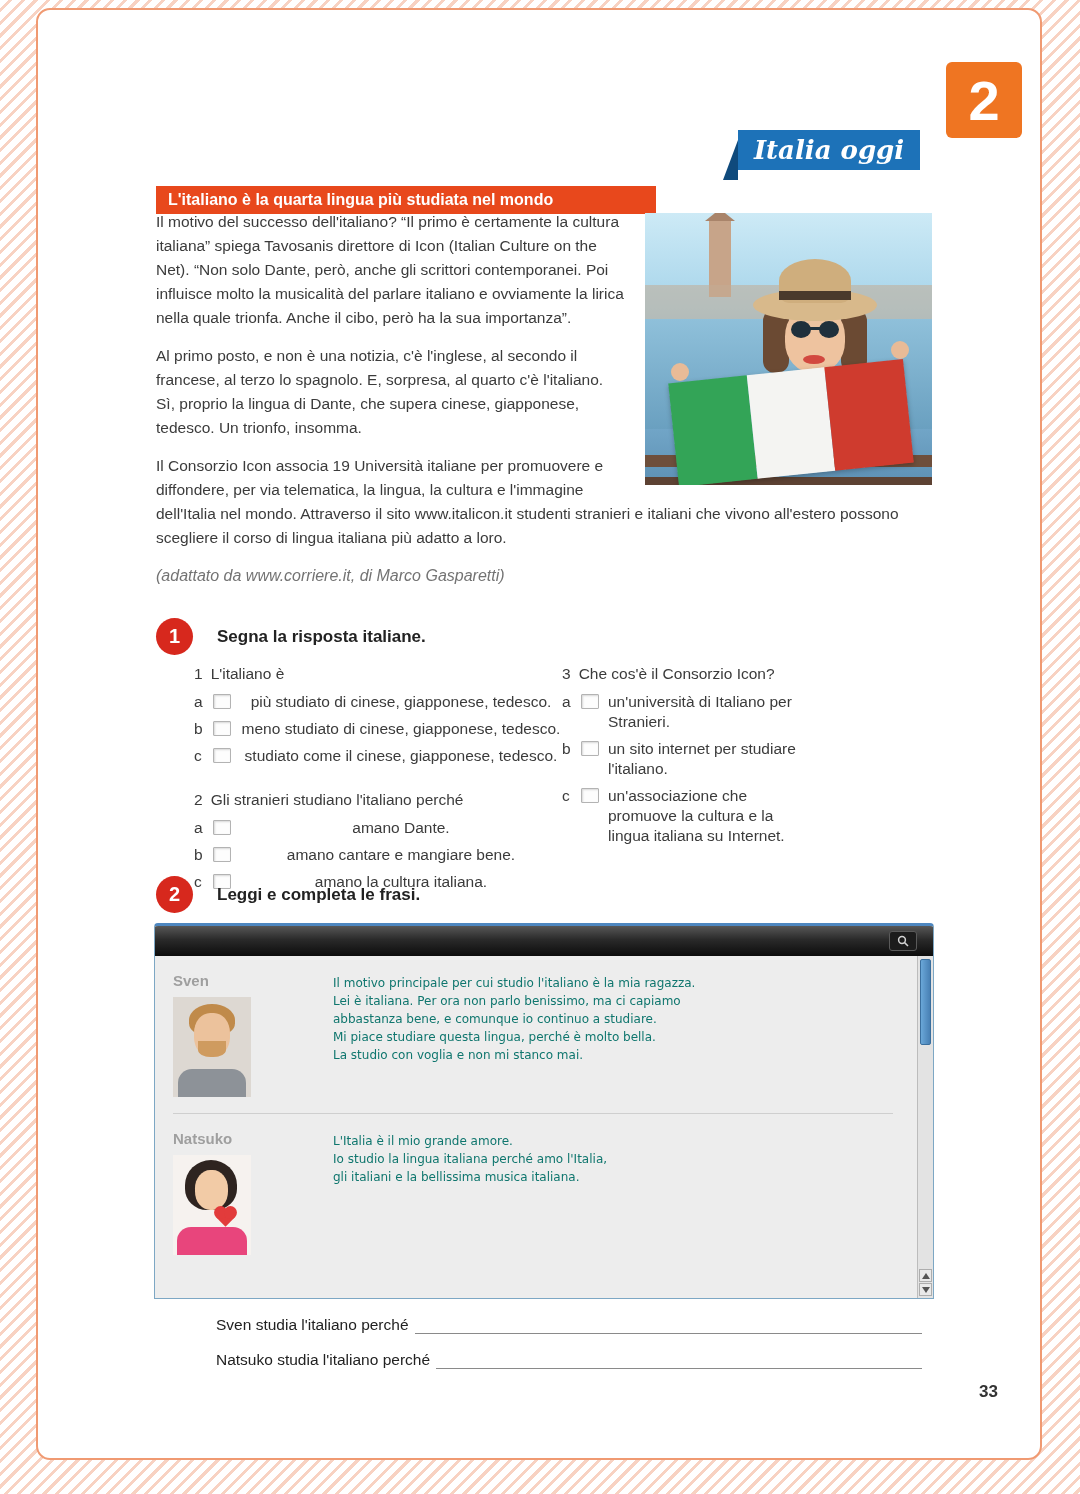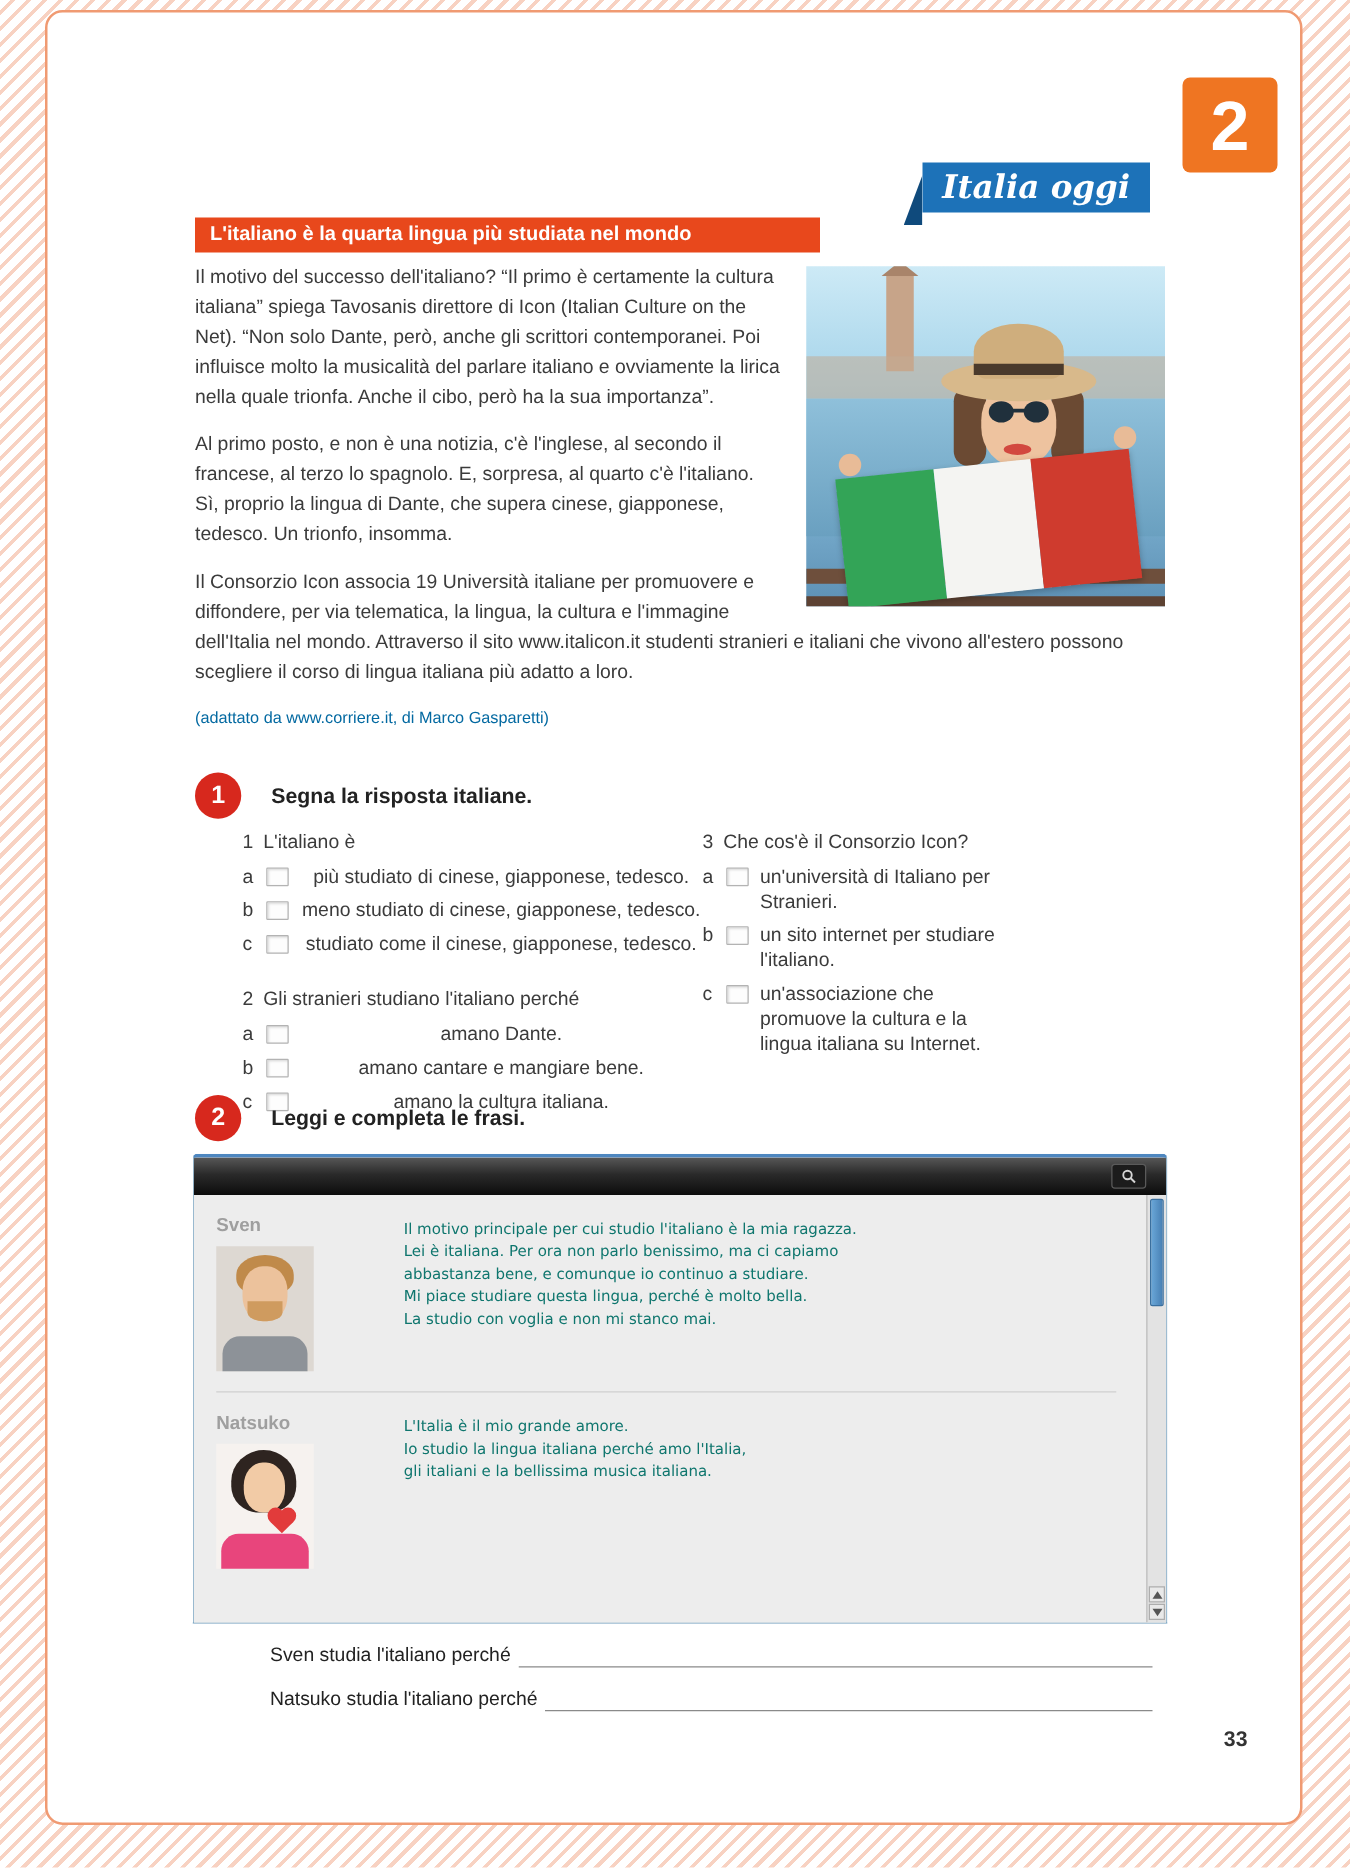--- a/index.html
+++ b/index.html
@@ -28,30 +28,30 @@
     background: #1d72b8; color: #fff; text-align: center; line-height: 40px;
     font-family: "DejaVu Serif", serif; font-style: italic; font-weight: bold; font-size: 26px;
   }
   .banner::before {
     content: ""; position: absolute; left: -15px; bottom: -10px; width: 15px; height: 40px;
     background: #0f4a7c; clip-path: polygon(100% 0, 100% 100%, 0 100%);
   }
 
   
   .article-title {
-    position: absolute; left: 118px; top: 164px; width: 500px; height: 28px;
+    position: absolute; left: 118px; top: 176px; width: 500px; height: 28px;
     background: #e8481c; color: #fff; font-weight: bold; font-size: 16px;
     line-height: 28px; padding-left: 12px;
   }
   .article-body {
     position: absolute; left: 118px; top: 200px; width: 776px;
     font-size: 15.5px; line-height: 1.55; color: #3b3b3b;
   }
   .article-body p { margin-bottom: 14px; }
-  .article-source { font-size: 13px; color: #0369a1; }
+  .article-source { font-style: italic; font-size: 16px; color: #737373; }
 
   
   .photo {
     float: right; width: 287px; height: 272px; margin: 3px 0 10px 20px;
     position: relative; overflow: hidden;
     background: linear-gradient(180deg,#cdeaf6 0%,#a6d4ea 35%,#7fb4d4 65%,#5d90b4 100%);
   }
   .ph-tower { position:absolute; left:64px; top:6px; width:22px; height:78px; background:#c7a489; }
   .ph-tower::before { content:""; position:absolute; left:-4px; top:-10px; width:30px; height:12px; background:#a9846a; clip-path:polygon(50% 0,100% 100%,0 100%); }
   .ph-skyline { position:absolute; left:0; top:72px; width:100%; height:34px; background:#c3ab93; opacity:.55; }
@@ -95,21 +95,21 @@
 
   
   .browser { position:absolute; left:116px; top:913px; width:780px; height:376px;
     border:1px solid #7da7c4; border-top:3px solid #4e87c0; border-radius:4px 4px 0 0;
     background:#ededed; overflow:hidden; }
   .b-topbar { height:30px; background:linear-gradient(#575757 0%, #2a2a2a 45%, #0c0c0c 100%);
     display:flex; justify-content:flex-end; align-items:center; }
   .b-search { width:28px; height:20px; background:#1c1c1c; border:1px solid #5a5a5a; border-radius:3px;
     display:flex; align-items:center; justify-content:center; margin-right:16px; }
   .b-content { padding:16px 34px 0 14px; }
-  .post { display:flex; gap:14px; }
+  .post { display:flex; gap:24px; }
   .post-side { width:116px; flex:none; }
   .post-author { font-weight:bold; font-size:15px; color:#9f9f9f; margin:0 0 8px 4px; }
   .avatar { width:78px; height:100px; position:relative; overflow:hidden; margin-left:4px; }
   .avatar-sven { background:#ddd8d2; }
   .av-hair-s { position:absolute; left:16px; top:7px; width:46px; height:32px; background:#c08a4a; border-radius:50% 50% 40% 40%; }
   .av-face-s { position:absolute; left:21px; top:16px; width:36px; height:44px; background:#ecc29c; border-radius:45%; }
   .av-beard-s { position:absolute; left:25px; top:44px; width:28px; height:16px; background:#cf9b5f; border-radius:0 0 45% 45%; }
   .av-shirt-s { position:absolute; left:5px; bottom:-8px; width:68px; height:36px; background:#8d9298; border-radius:14px 14px 0 0; }
   .avatar-natsuko { background:#f6f2ef; }
   .av-hair-n { position:absolute; left:12px; top:5px; width:52px; height:50px; background:#2e2420; border-radius:50% 50% 42% 42%; }

